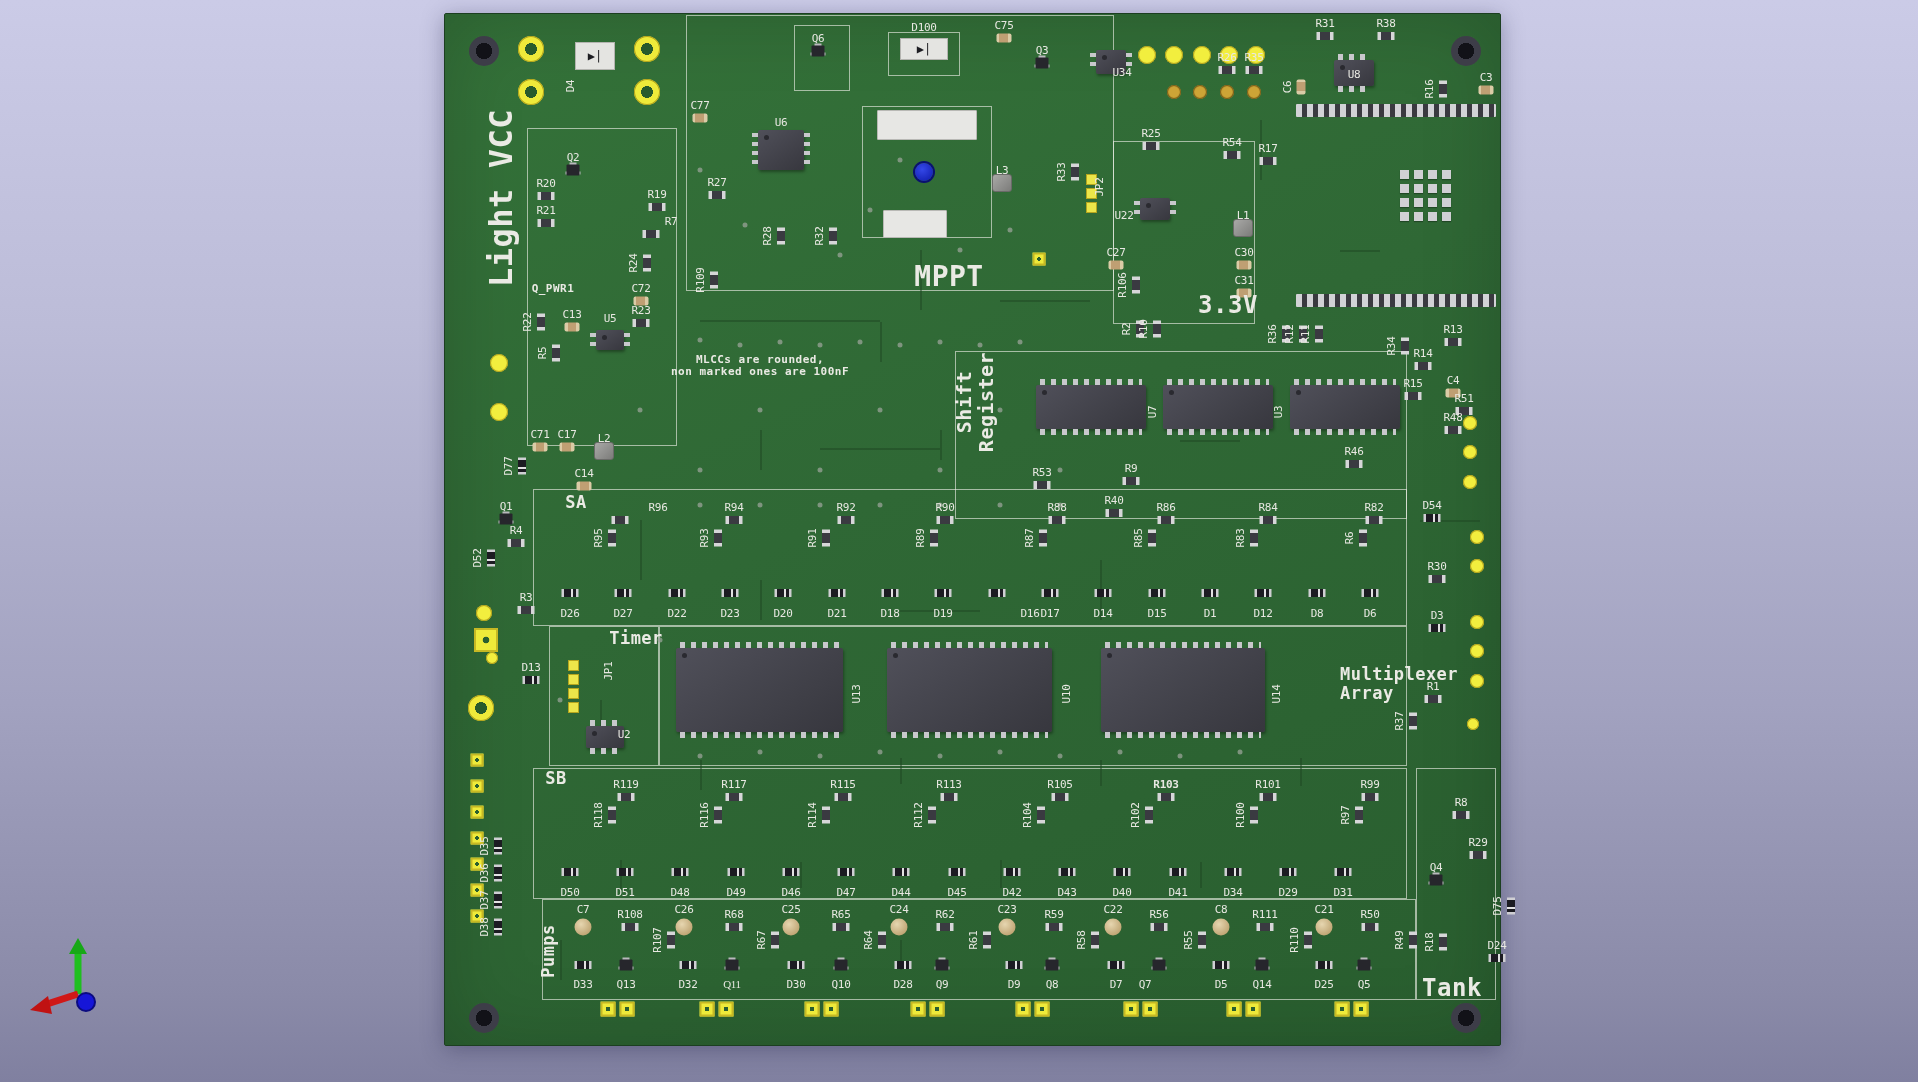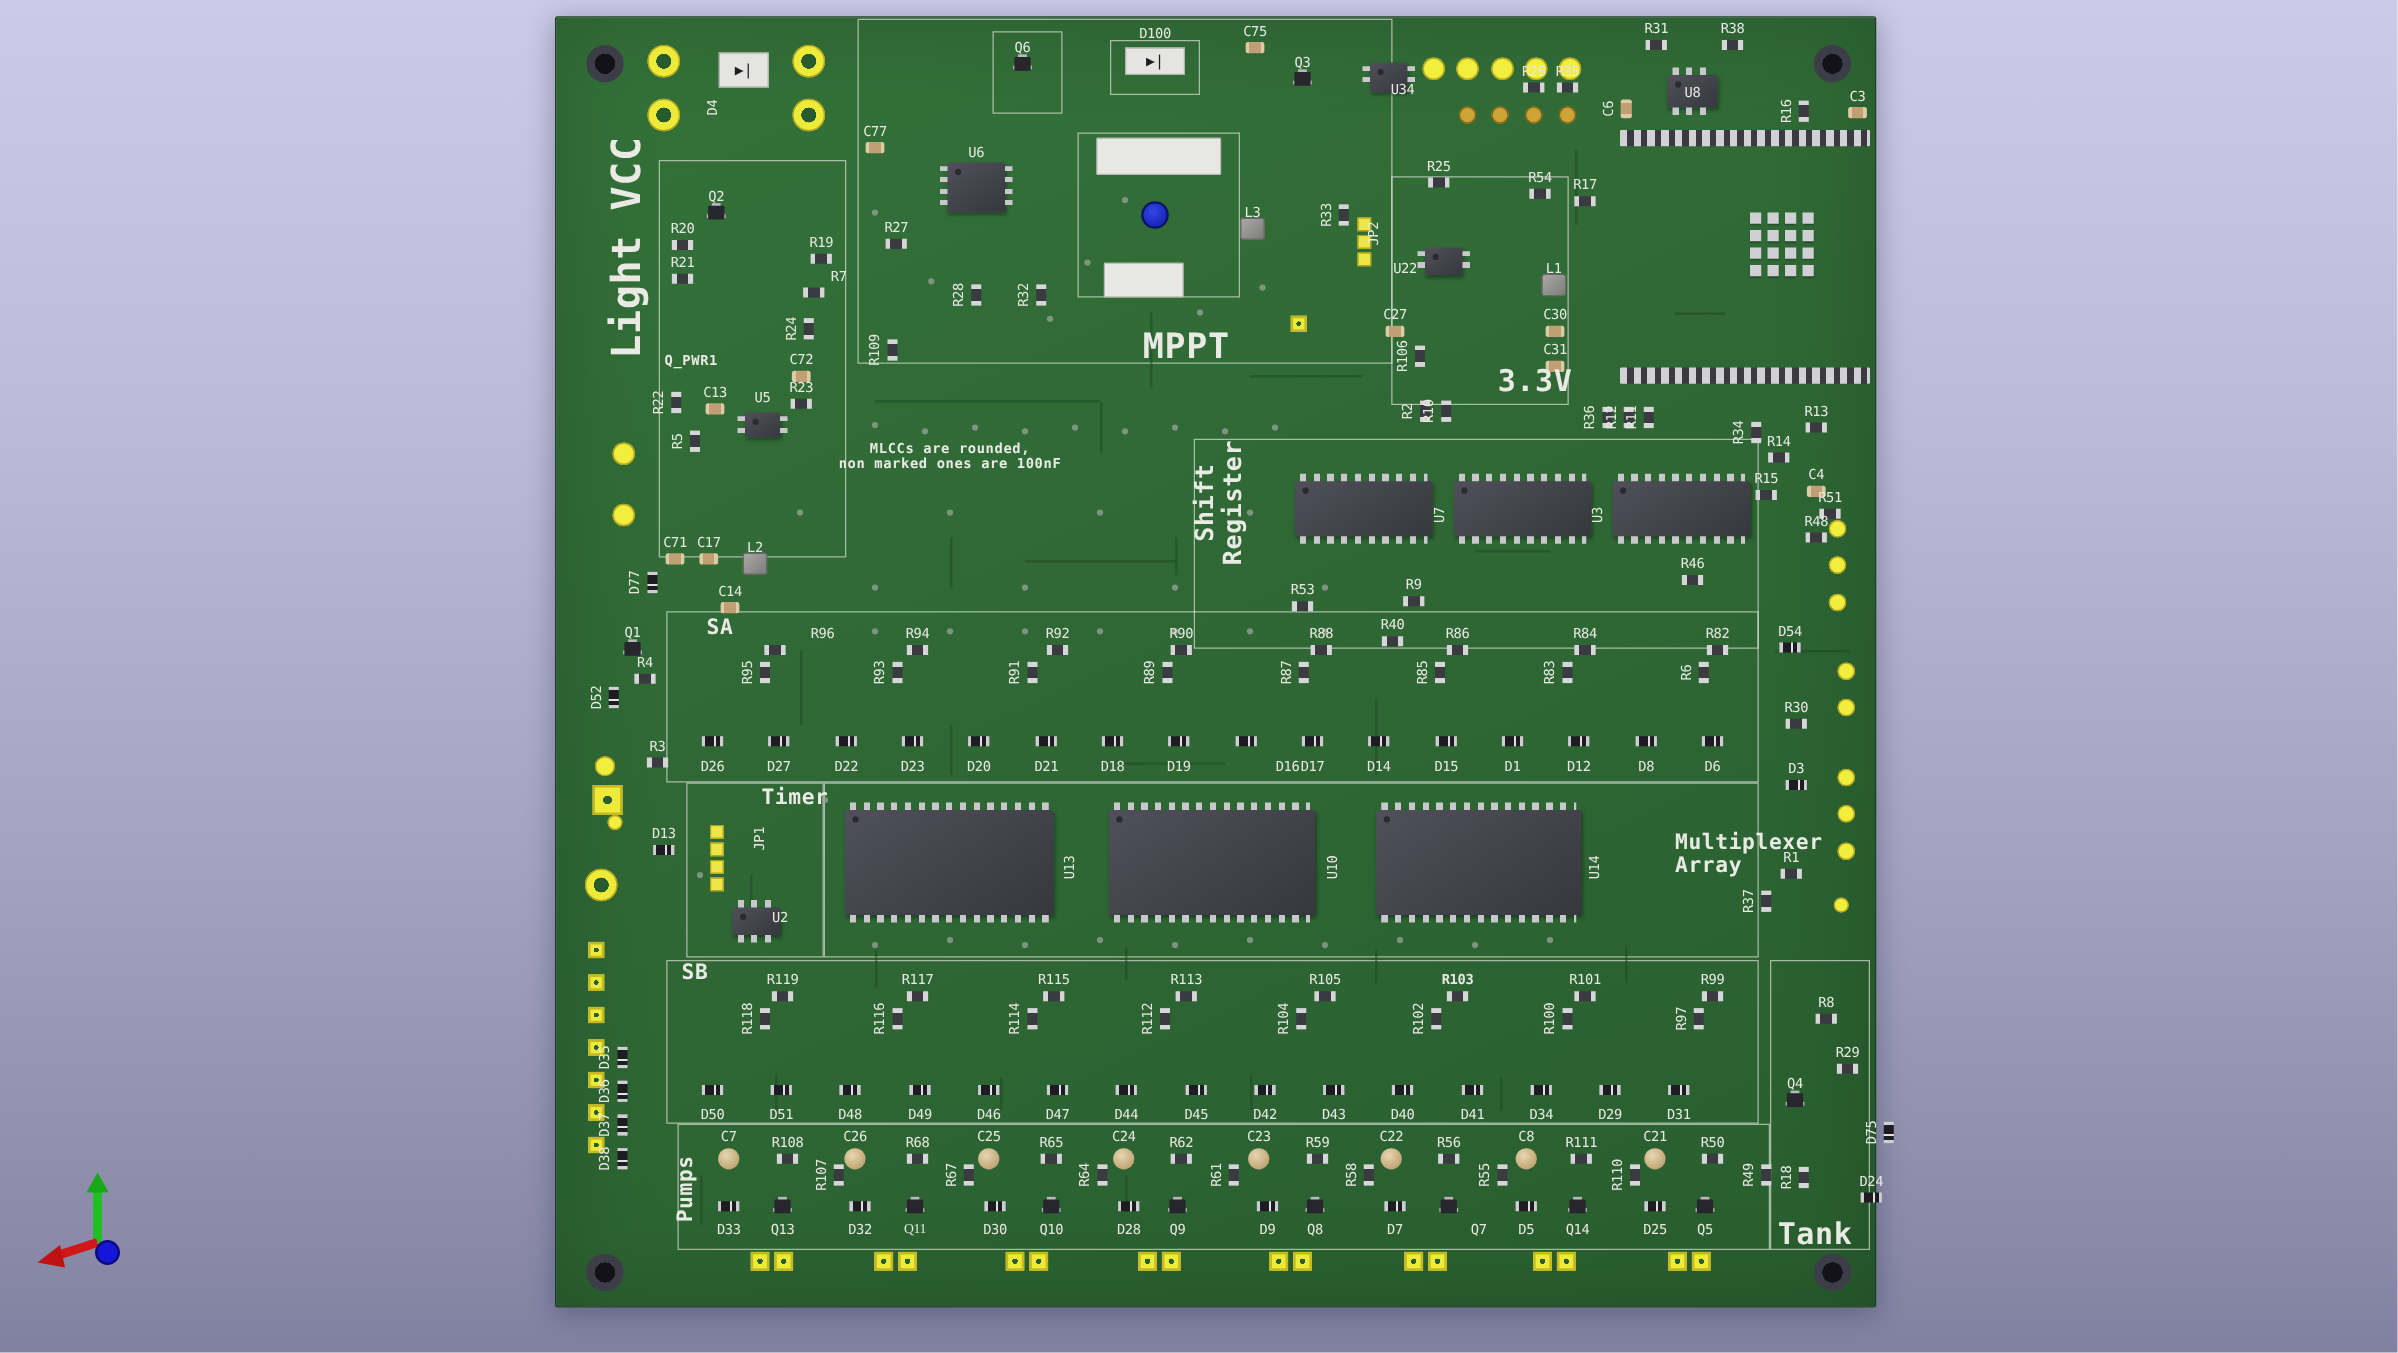--- a/index.html
+++ b/index.html
@@ -662,21 +662,21 @@
     <div class="lbl" style="left: 903px; top: 984px;">D28</div>
     <div class="part p-sot" style="left: 942px; top: 965px;"></div>
     <div class="lbl" style="left: 942px; top: 984px;">Q9</div>
     <div class="part p-dio" style="left: 1014px; top: 965px;"></div>
     <div class="lbl" style="left: 1014px; top: 984px;">D9</div>
     <div class="part p-sot" style="left: 1052px; top: 965px;"></div>
     <div class="lbl" style="left: 1052px; top: 984px;">Q8</div>
     <div class="part p-dio" style="left: 1116px; top: 965px;"></div>
     <div class="lbl" style="left: 1116px; top: 984px;">D7</div>
     <div class="part p-sot" style="left: 1159px; top: 965px;"></div>
-    <div class="lbl" style="left: 1183px; top: 984px;">Q7</div>
+    <div class="lbl" style="left: 1145px; top: 984px;">Q7</div>
     <div class="part p-dio" style="left: 1221px; top: 965px;"></div>
     <div class="lbl" style="left: 1221px; top: 984px;">D5</div>
     <div class="part p-sot" style="left: 1262px; top: 965px;"></div>
     <div class="lbl" style="left: 1262px; top: 984px;">Q14</div>
     <div class="part p-dio" style="left: 1324px; top: 965px;"></div>
     <div class="lbl" style="left: 1324px; top: 984px;">D25</div>
     <div class="part p-sot" style="left: 1364px; top: 965px;"></div>
     <div class="lbl" style="left: 1364px; top: 984px;">Q5</div>
     <div class="silk v" style="left: 502px; top: 198px; font-size: 32px;">Light VCC</div>
     <div class="silk" style="left: 949px; top: 277px; font-size: 28px;">MPPT</div>

